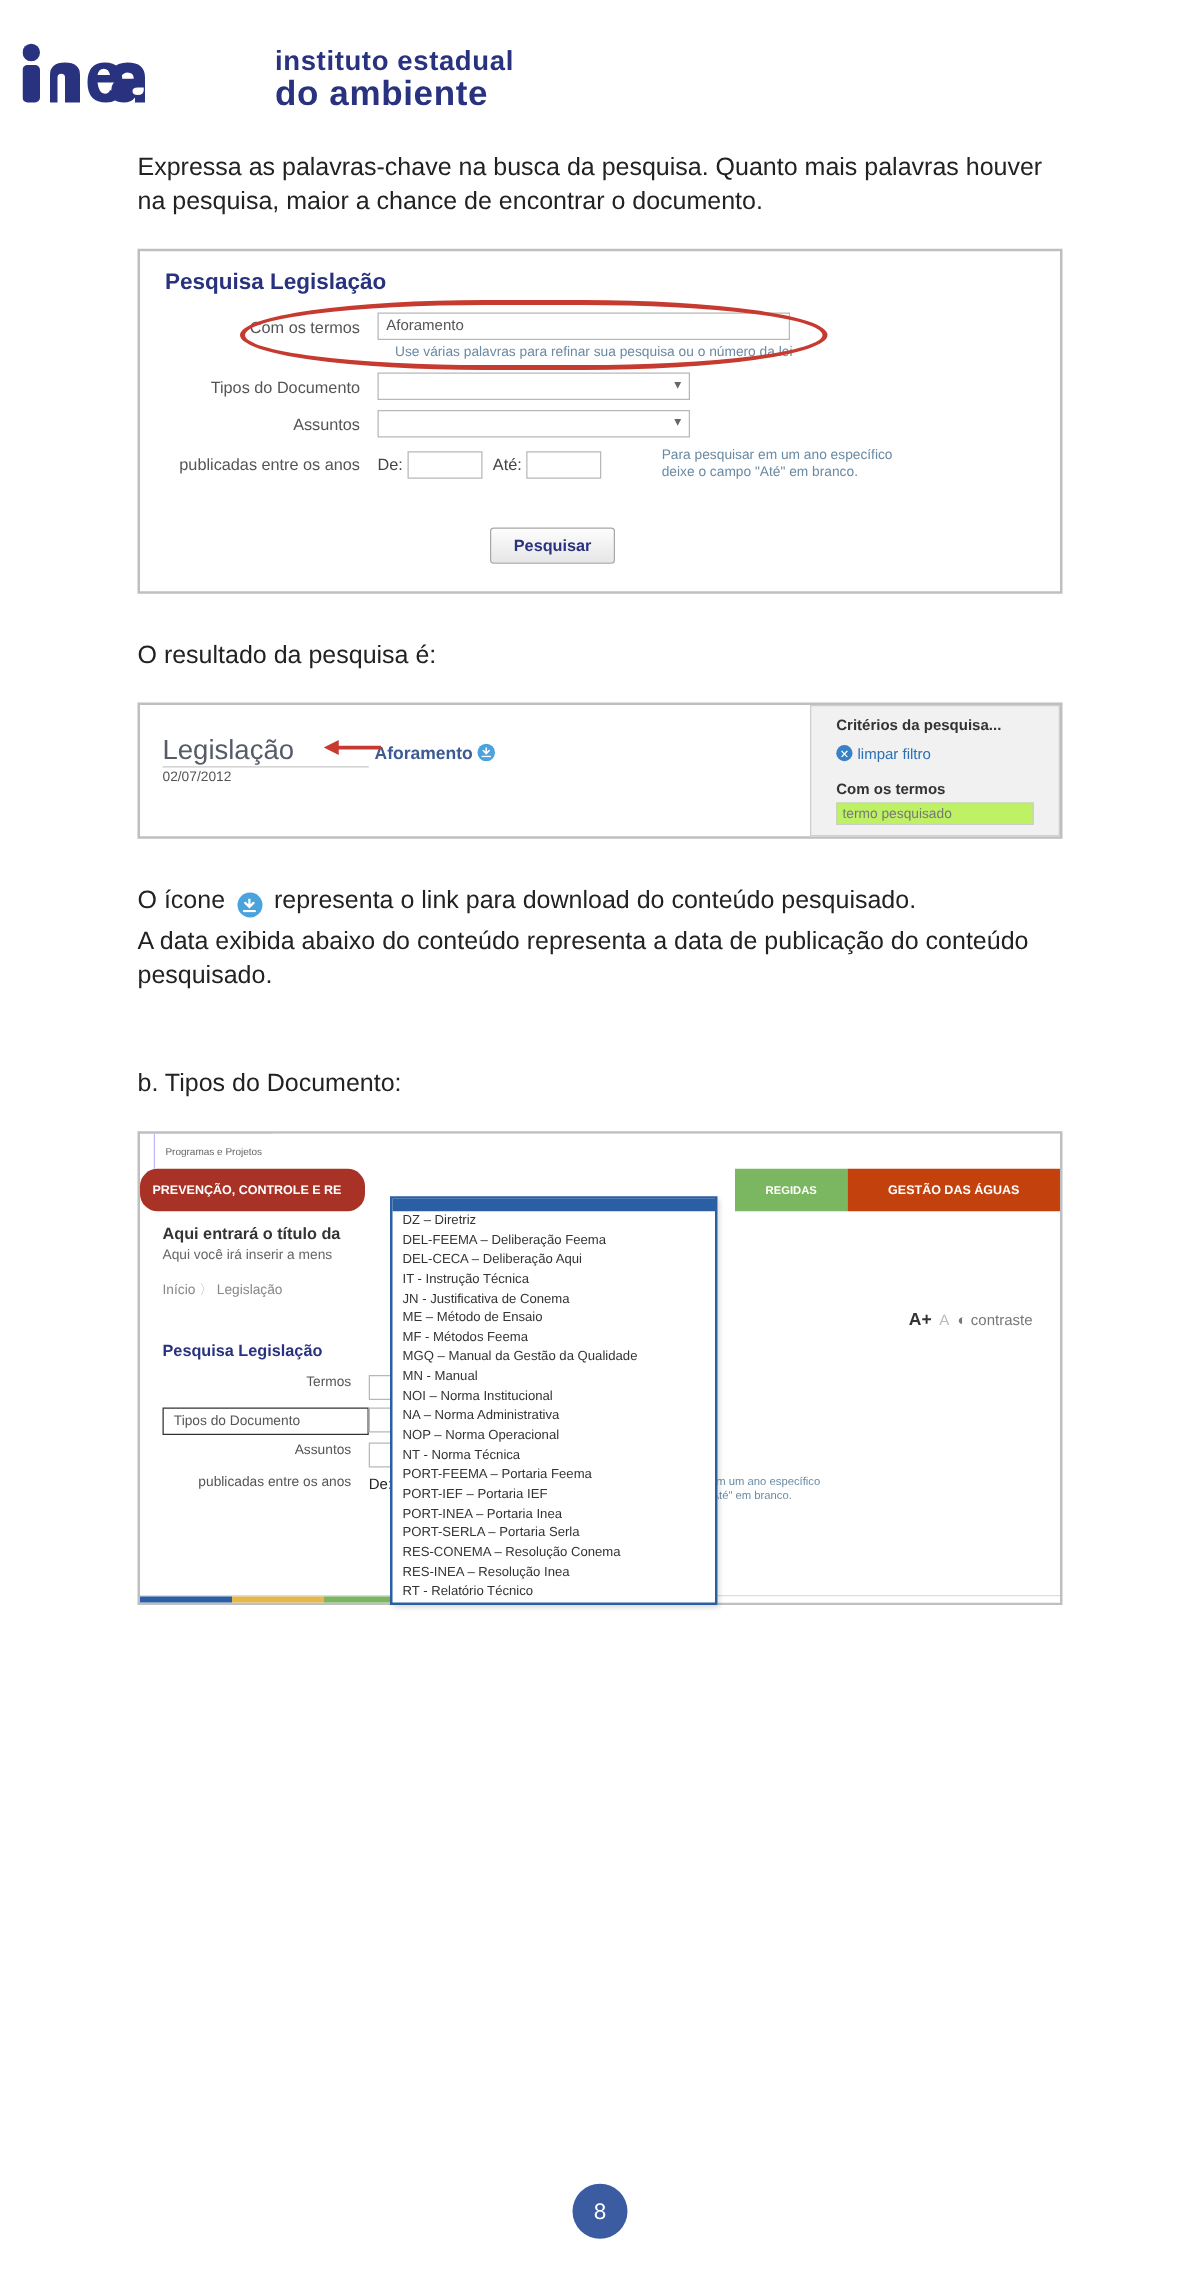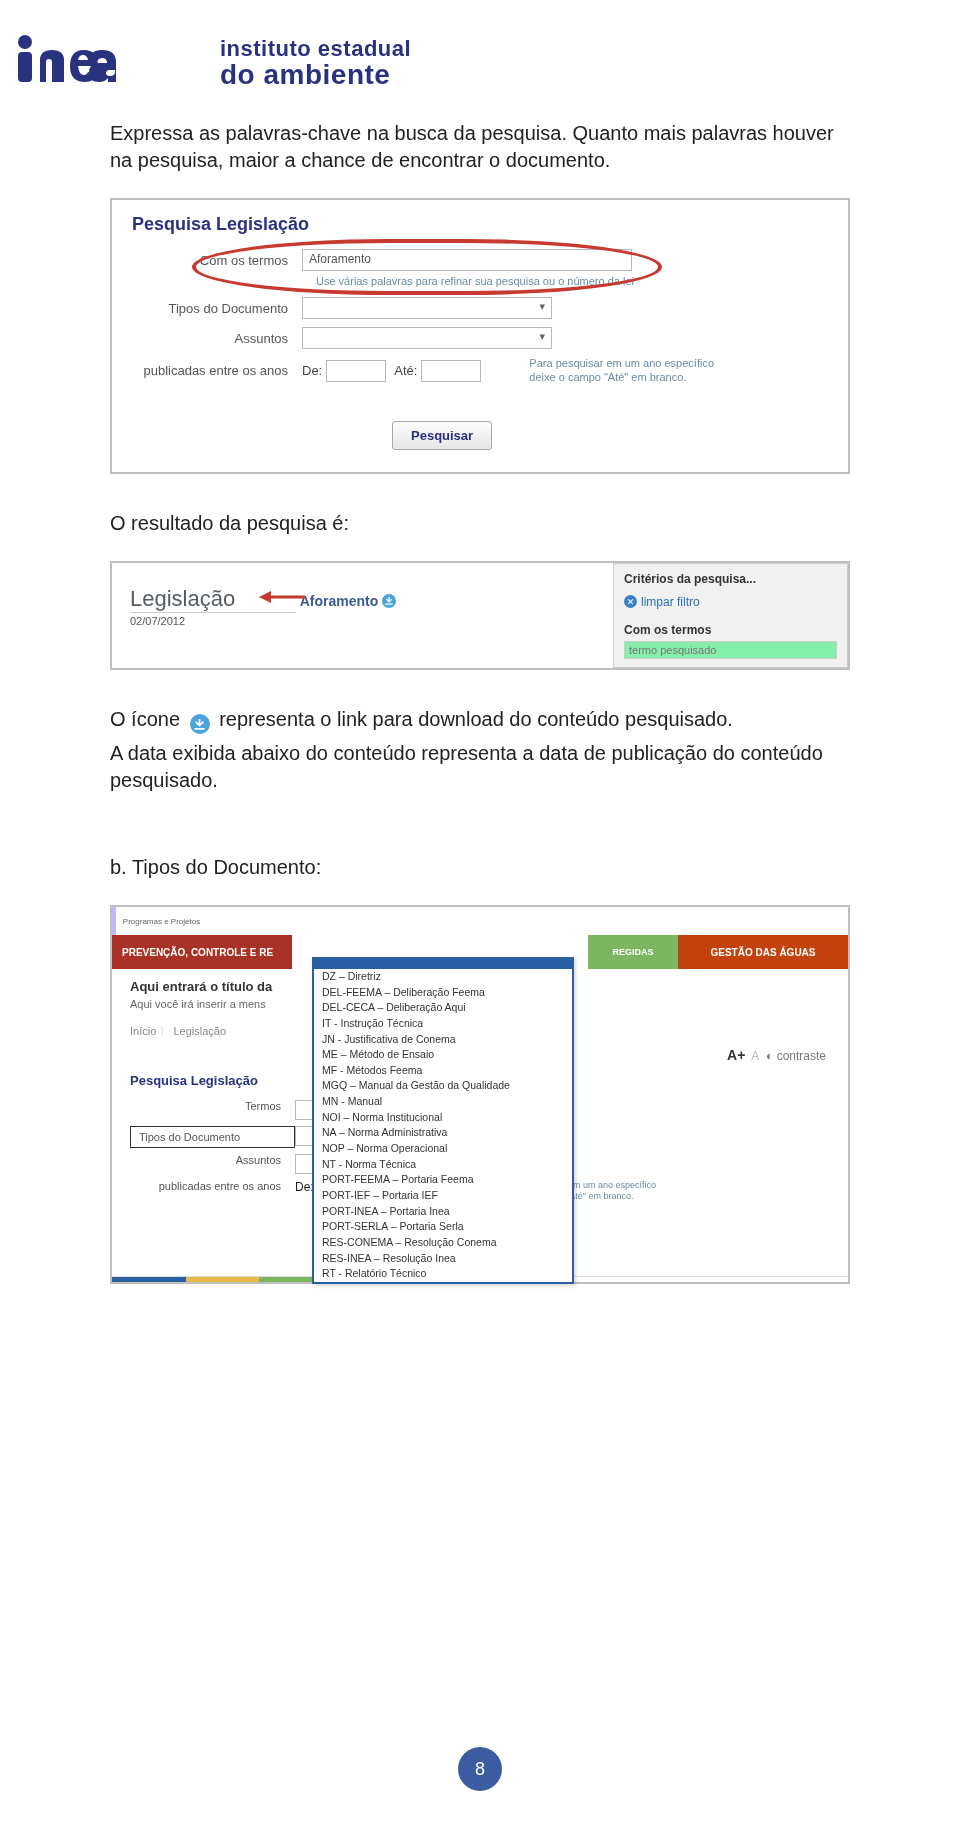--- a/index.html
+++ b/index.html
@@ -97,54 +97,54 @@
   .shot2 .left .aforam { color: #3d5a92; font-weight: 700; font-size: 14px; margin-top: 18px; display: inline-flex; align-items: center; gap: 4px; }
   .dlicon-sm {
     width: 14px; height: 14px;
     border-radius: 50%;
     background: #4aa3dc;
     display: inline-flex; align-items: center; justify-content: center;
     color: #fff; font-size: 9px; font-weight: 700;
   }
   .shot2 .left .date { font-size: 11px; color: #555; margin-top: 2px; }
   .shot2 .right {
-    width: 235px;
+    width: 200px;
     border: 1px solid #cfcfcf;
     background: #f1f1f1;
-    padding: 8px 10px;
+    padding: 8px 20px;
     font-size: 12px;
   }
   .shot2 .right .crit { font-weight: 700; font-size: 12px; color: #333; margin-bottom: 8px; }
   .shot2 .right .limpar { color: #2a6fb3; font-size: 12px; display: inline-flex; align-items: center; gap: 4px; margin-bottom: 10px; }
   .xcirc { width: 13px; height: 13px; border-radius: 50%; background: #3a80c5; color: #fff; font-size: 9px; display: inline-flex; align-items: center; justify-content: center; }
   .shot2 .right .critlbl { font-weight: 700; font-size: 12px; color: #333; margin-top: 4px; }
-  .shot2 .right .critval { background: #86efac; border: 1px solid #ccc; font-size: 11px; color: #777; padding: 2px 4px; margin-top: 4px; }
+  .shot2 .right .critval { background: #bef264; border: 1px solid #ccc; font-size: 11px; color: #777; padding: 2px 4px; margin-top: 4px; }
 
   
   .dlicon-inline {
     width: 20px; height: 20px;
     border-radius: 50%;
     background: #4aa3dc;
     display: inline-flex; align-items: center; justify-content: center;
     color: #fff; font-weight: 700;
     vertical-align: -4px;
     margin: 0 4px;
   }
 
   
   .shot3 { font-size: 12px; position: relative; padding: 0; }
   .shot3 .tabsbar { display: flex; align-items: stretch; height: 28px; }
   .shot3 .tabsbar .spacer { flex: 1; background: #fff; }
-  .shot3 .tabsbar .mini { width: 95px; border-left: 4px solid #c4b5fd; font-size: 8px; color: #666; display: flex; align-items: center; justify-content: center; }
+  .shot3 .tabsbar .mini { width: 95px; border-left: 1px solid #c4b5fd; font-size: 8px; color: #666; display: flex; align-items: center; justify-content: center; margin-left: 11px; }
   .shot3 .bar {
     display: flex;
     height: 34px;
   }
   .shot3 .bar .seg { color: #fff; font-size: 10px; font-weight: 700; display: flex; align-items: center; padding: 0 10px; }
-  .shot3 .bar .red   { background: #a93226; width: 180px; }
+  .shot3 .bar .red   { background: #a93226; width: 180px; border-radius: 14px; }
   .shot3 .bar .hidden-mid { flex: 1; }
   .shot3 .bar .green { background: #7bb661; width: 90px; justify-content: center; font-size: 9px; }
   .shot3 .bar .blue  { background: #c2410c; width: 170px; justify-content: center; }
 
   .shot3 .behind {
     padding: 10px 18px 8px 18px;
     color: #666;
   }
   .shot3 .behind .tt { font-weight: 700; font-size: 13px; color: #333; }
   .shot3 .behind .ms { font-size: 11px; margin-top: 4px; }

